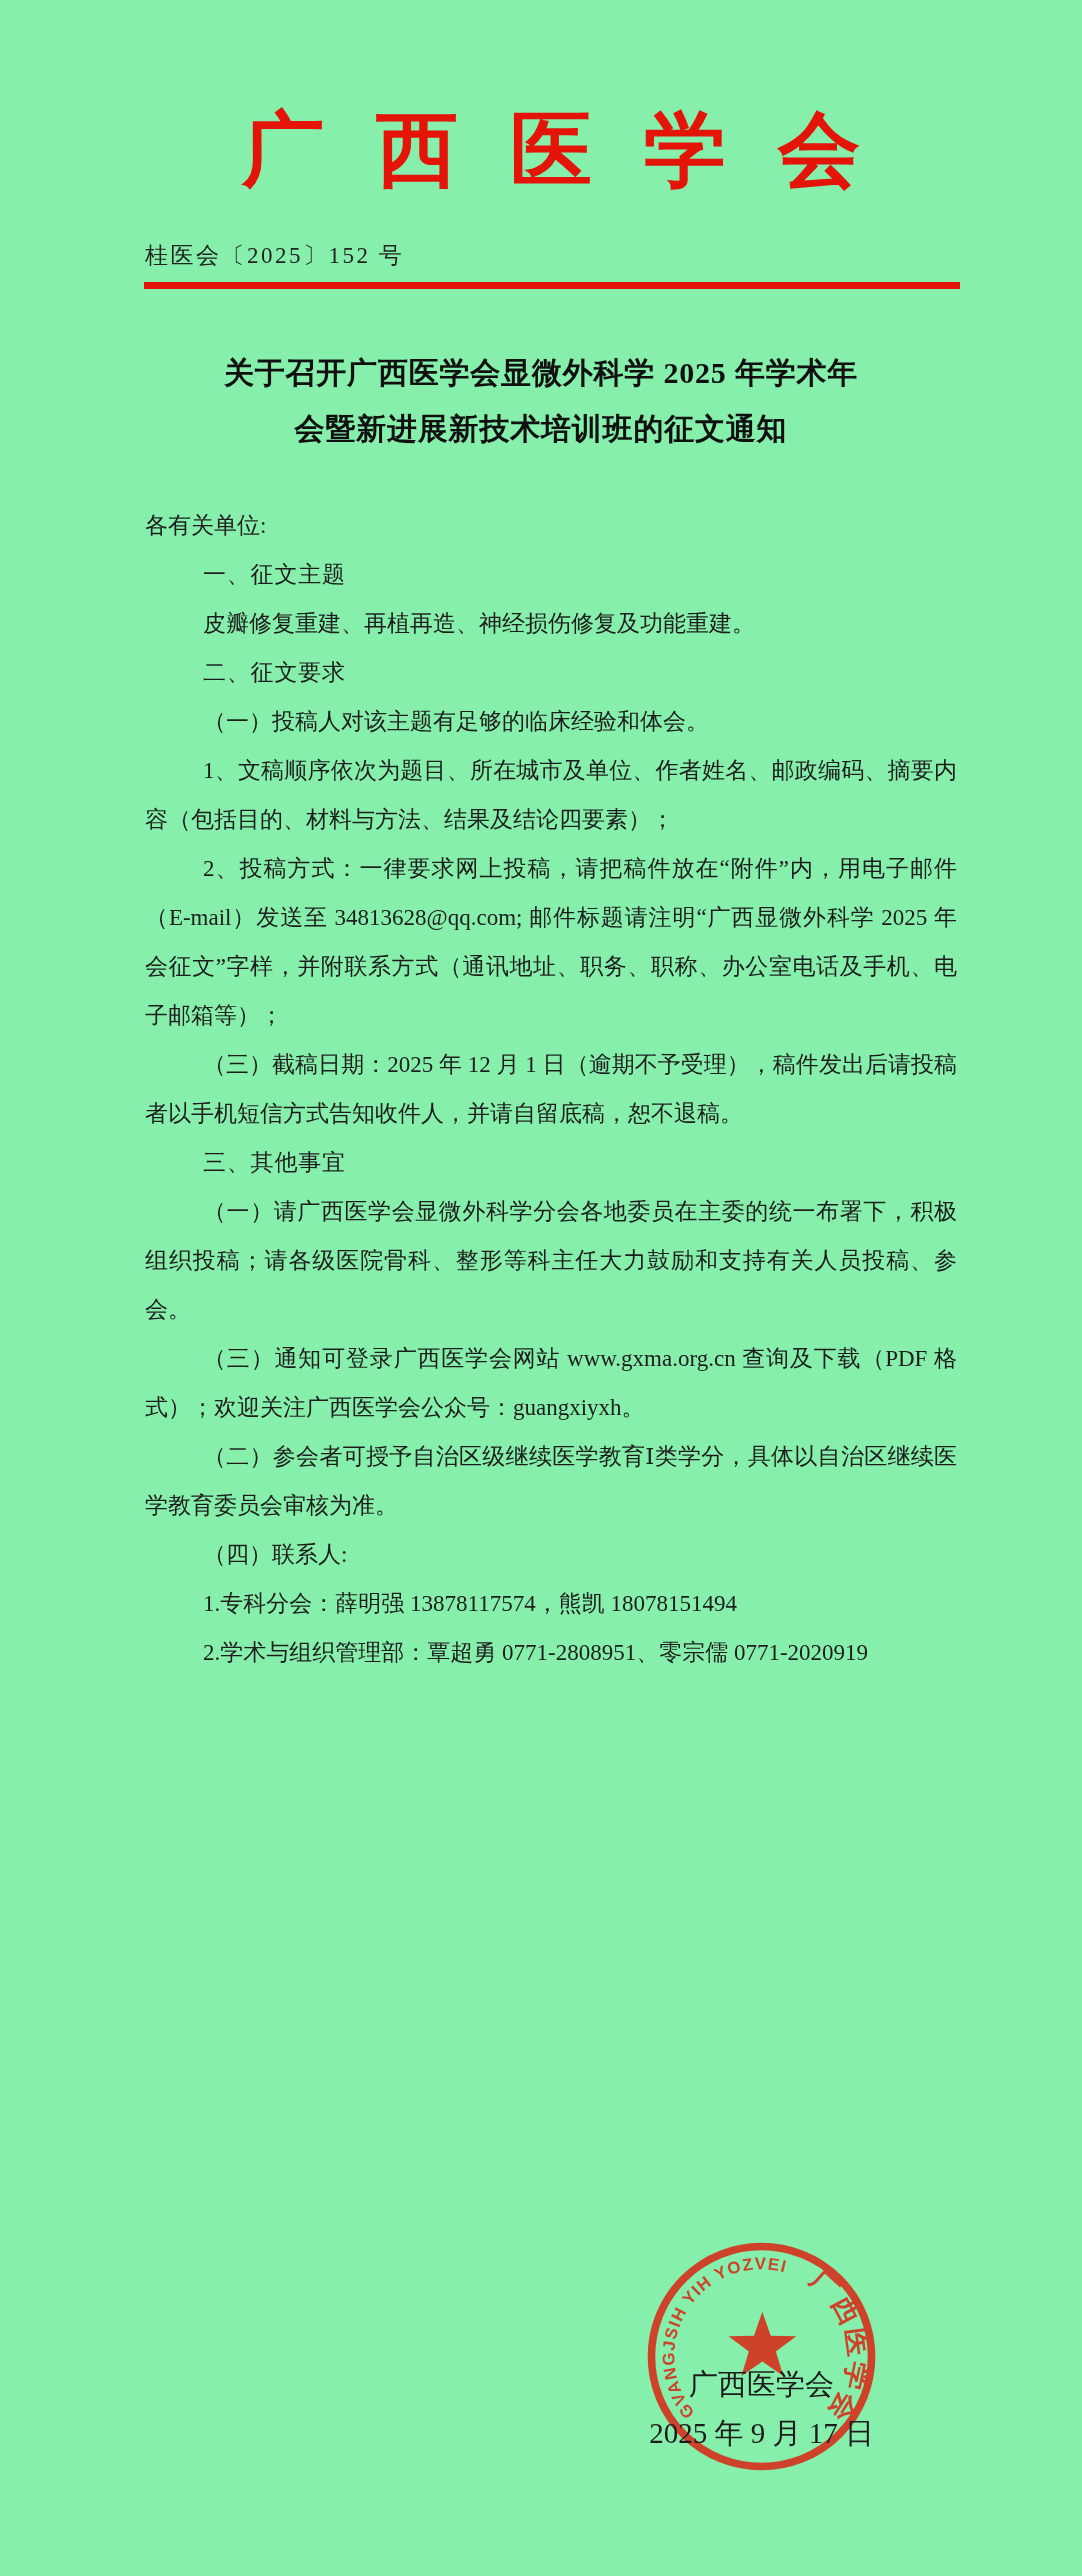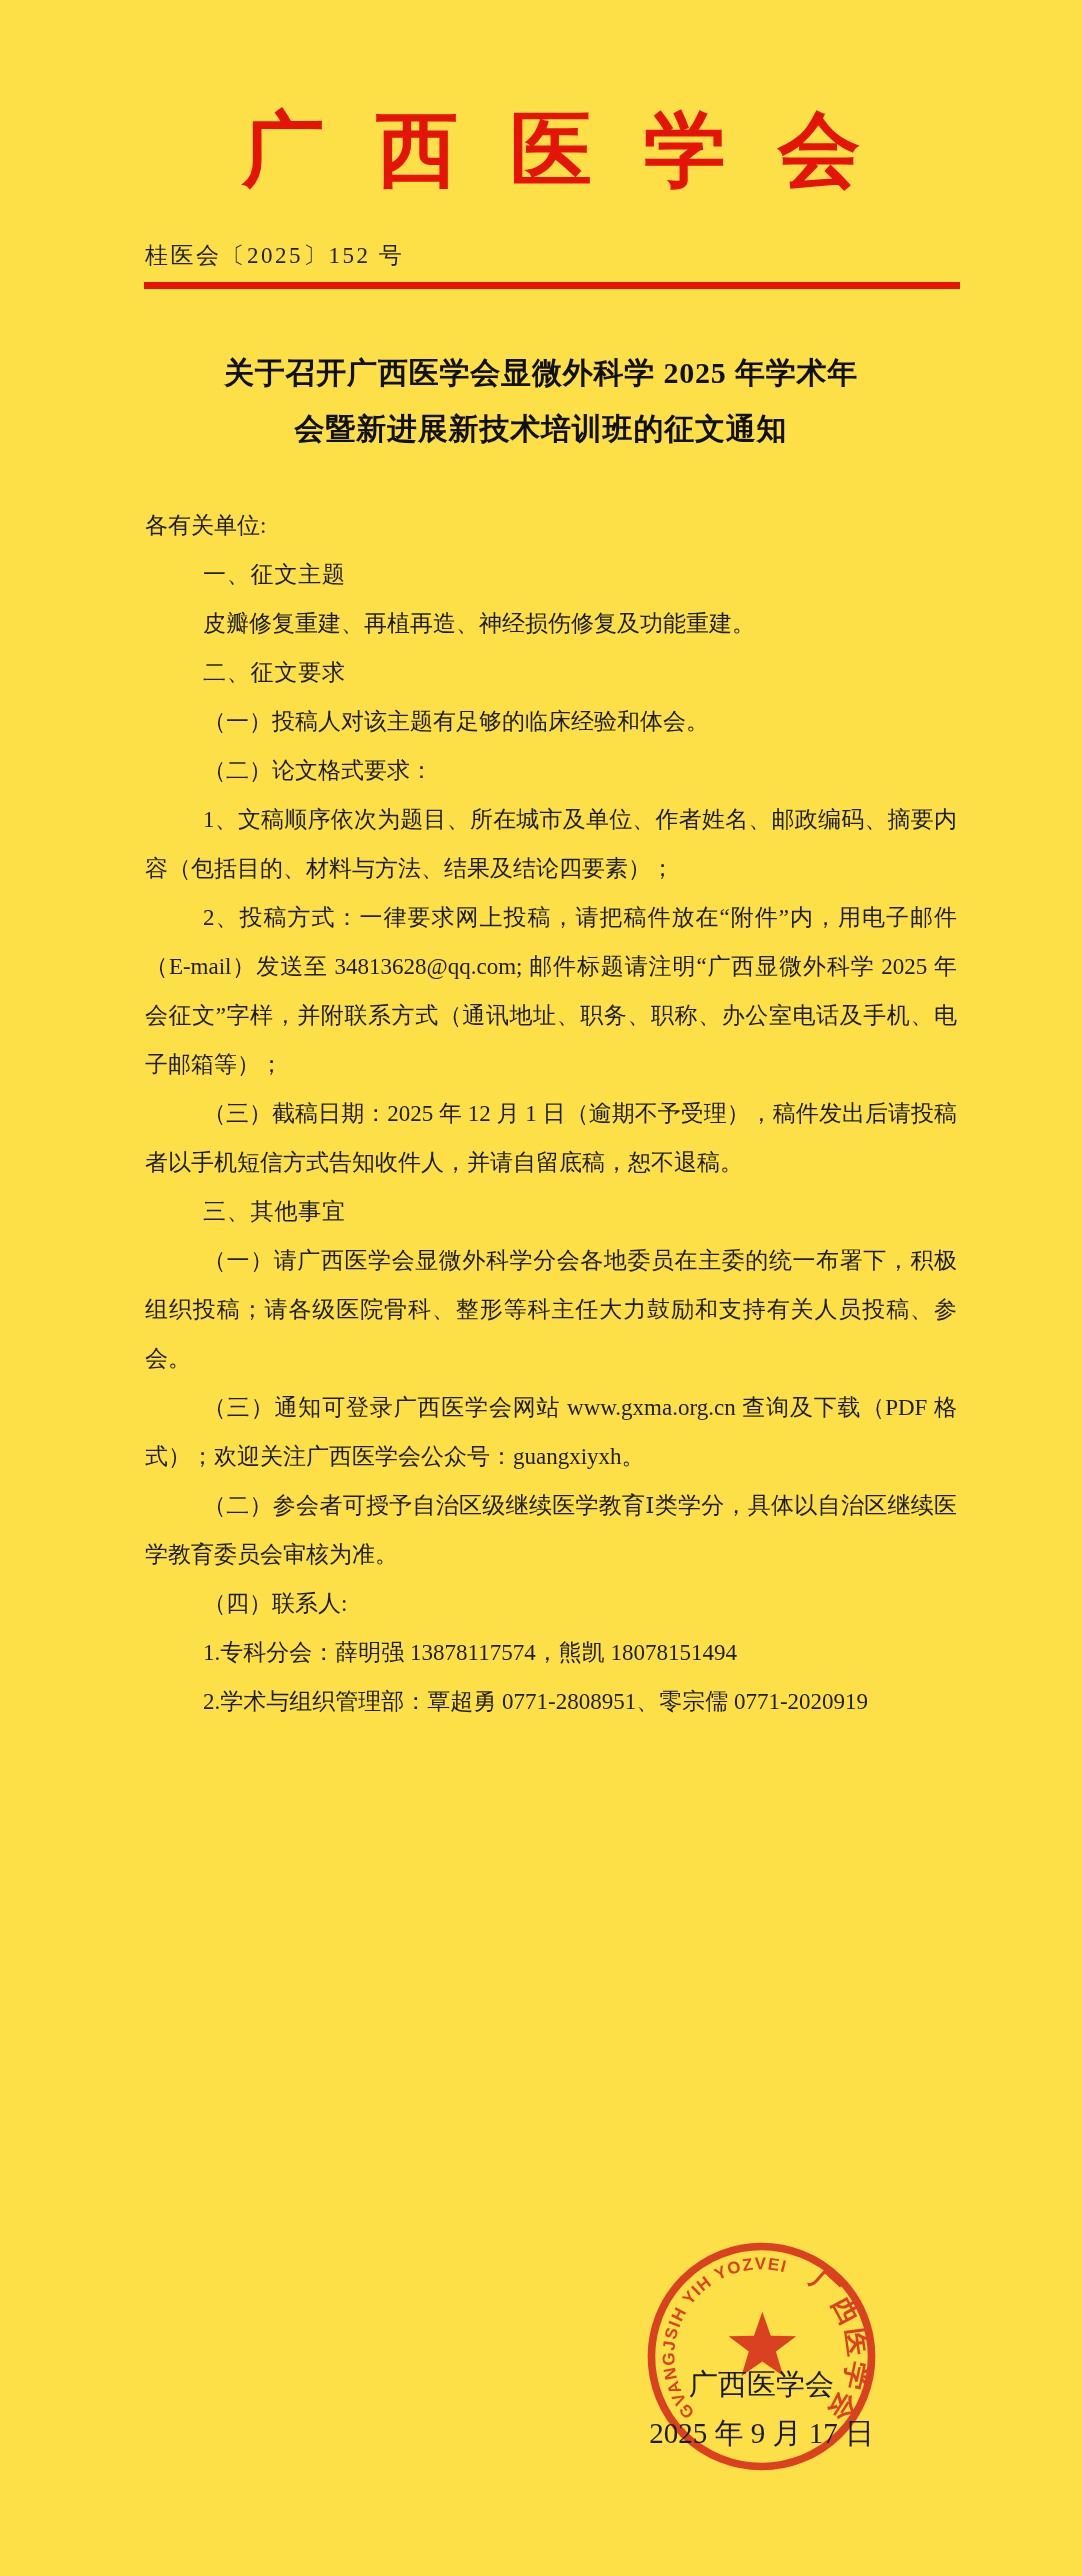--- a/index.html
+++ b/index.html
@@ -1,19 +1,19 @@
 <!DOCTYPE html>
 <html style="font-size:13.5px"><head>
 <meta charset="utf-8">
 <style>
   html,body { margin:0; padding:0; background:#ffffff; }
   .page {
     position:relative;
     width:1082px; height:2576px;
-    background:#fde047;
+    background:#86efac;
     overflow:hidden;
     font-family:"Liberation Serif","DejaVu Serif",serif;
   }
   .org-title {
     position:absolute; left:135px; top:107px; width:832px;
     font-size:82px; line-height:88px; font-weight:700;
     text-align:center; letter-spacing:52px; padding-left:52px;
     box-sizing:border-box; white-space:nowrap;
     font-family:"Liberation Serif","DejaVu Serif",serif;
   }
@@ -68,21 +68,20 @@
     <div>关于召开广西医学会显微外科学 2025 年学术年</div>
     <div>会暨新进展新技术培训班的征文通知</div>
   </div>
 
   <div class="body-block">
     <p class="salutation">各有关单位:</p>
     <p class="sec-heading">一、征文主题</p>
     <p>皮瓣修复重建、再植再造、神经损伤修复及功能重建。</p>
     <p class="sec-heading">二、征文要求</p>
     <p>（一）投稿人对该主题有足够的临床经验和体会。</p>
-    <p>（二）论文格式要求：</p>
     <p>1、文稿顺序依次为题目、所在城市及单位、作者姓名、邮政编码、摘要内容（包括目的、材料与方法、结果及结论四要素）；</p>
     <p>2、投稿方式：一律要求网上投稿，请把稿件放在“附件”内，用电子邮件（E-mail）发送至 34813628@qq.com; 邮件标题请注明“广西显微外科学 2025 年会征文”字样，并附联系方式（通讯地址、职务、职称、办公室电话及手机、电子邮箱等）；</p>
     <p>（三）截稿日期：2025 年 12 月 1 日（逾期不予受理），稿件发出后请投稿者以手机短信方式告知收件人，并请自留底稿，恕不退稿。</p>
     <p class="sec-heading">三、其他事宜</p>
     <p>（一）请广西医学会显微外科学分会各地委员在主委的统一布署下，积极组织投稿；请各级医院骨科、整形等科主任大力鼓励和支持有关人员投稿、参会。</p>
     <p>（三）通知可登录广西医学会网站 www.gxma.org.cn 查询及下载（PDF 格式）；欢迎关注广西医学会公众号：guangxiyxh。</p>
     <p>（二）参会者可授予自治区级继续医学教育Ⅰ类学分，具体以自治区继续医学教育委员会审核为准。</p>
     <p>（四）联系人:</p>
     <p>1.专科分会：薛明强 13878117574，熊凯 18078151494</p>
     <p>2.学术与组织管理部：覃超勇 0771-2808951、零宗儒 0771-2020919</p>

